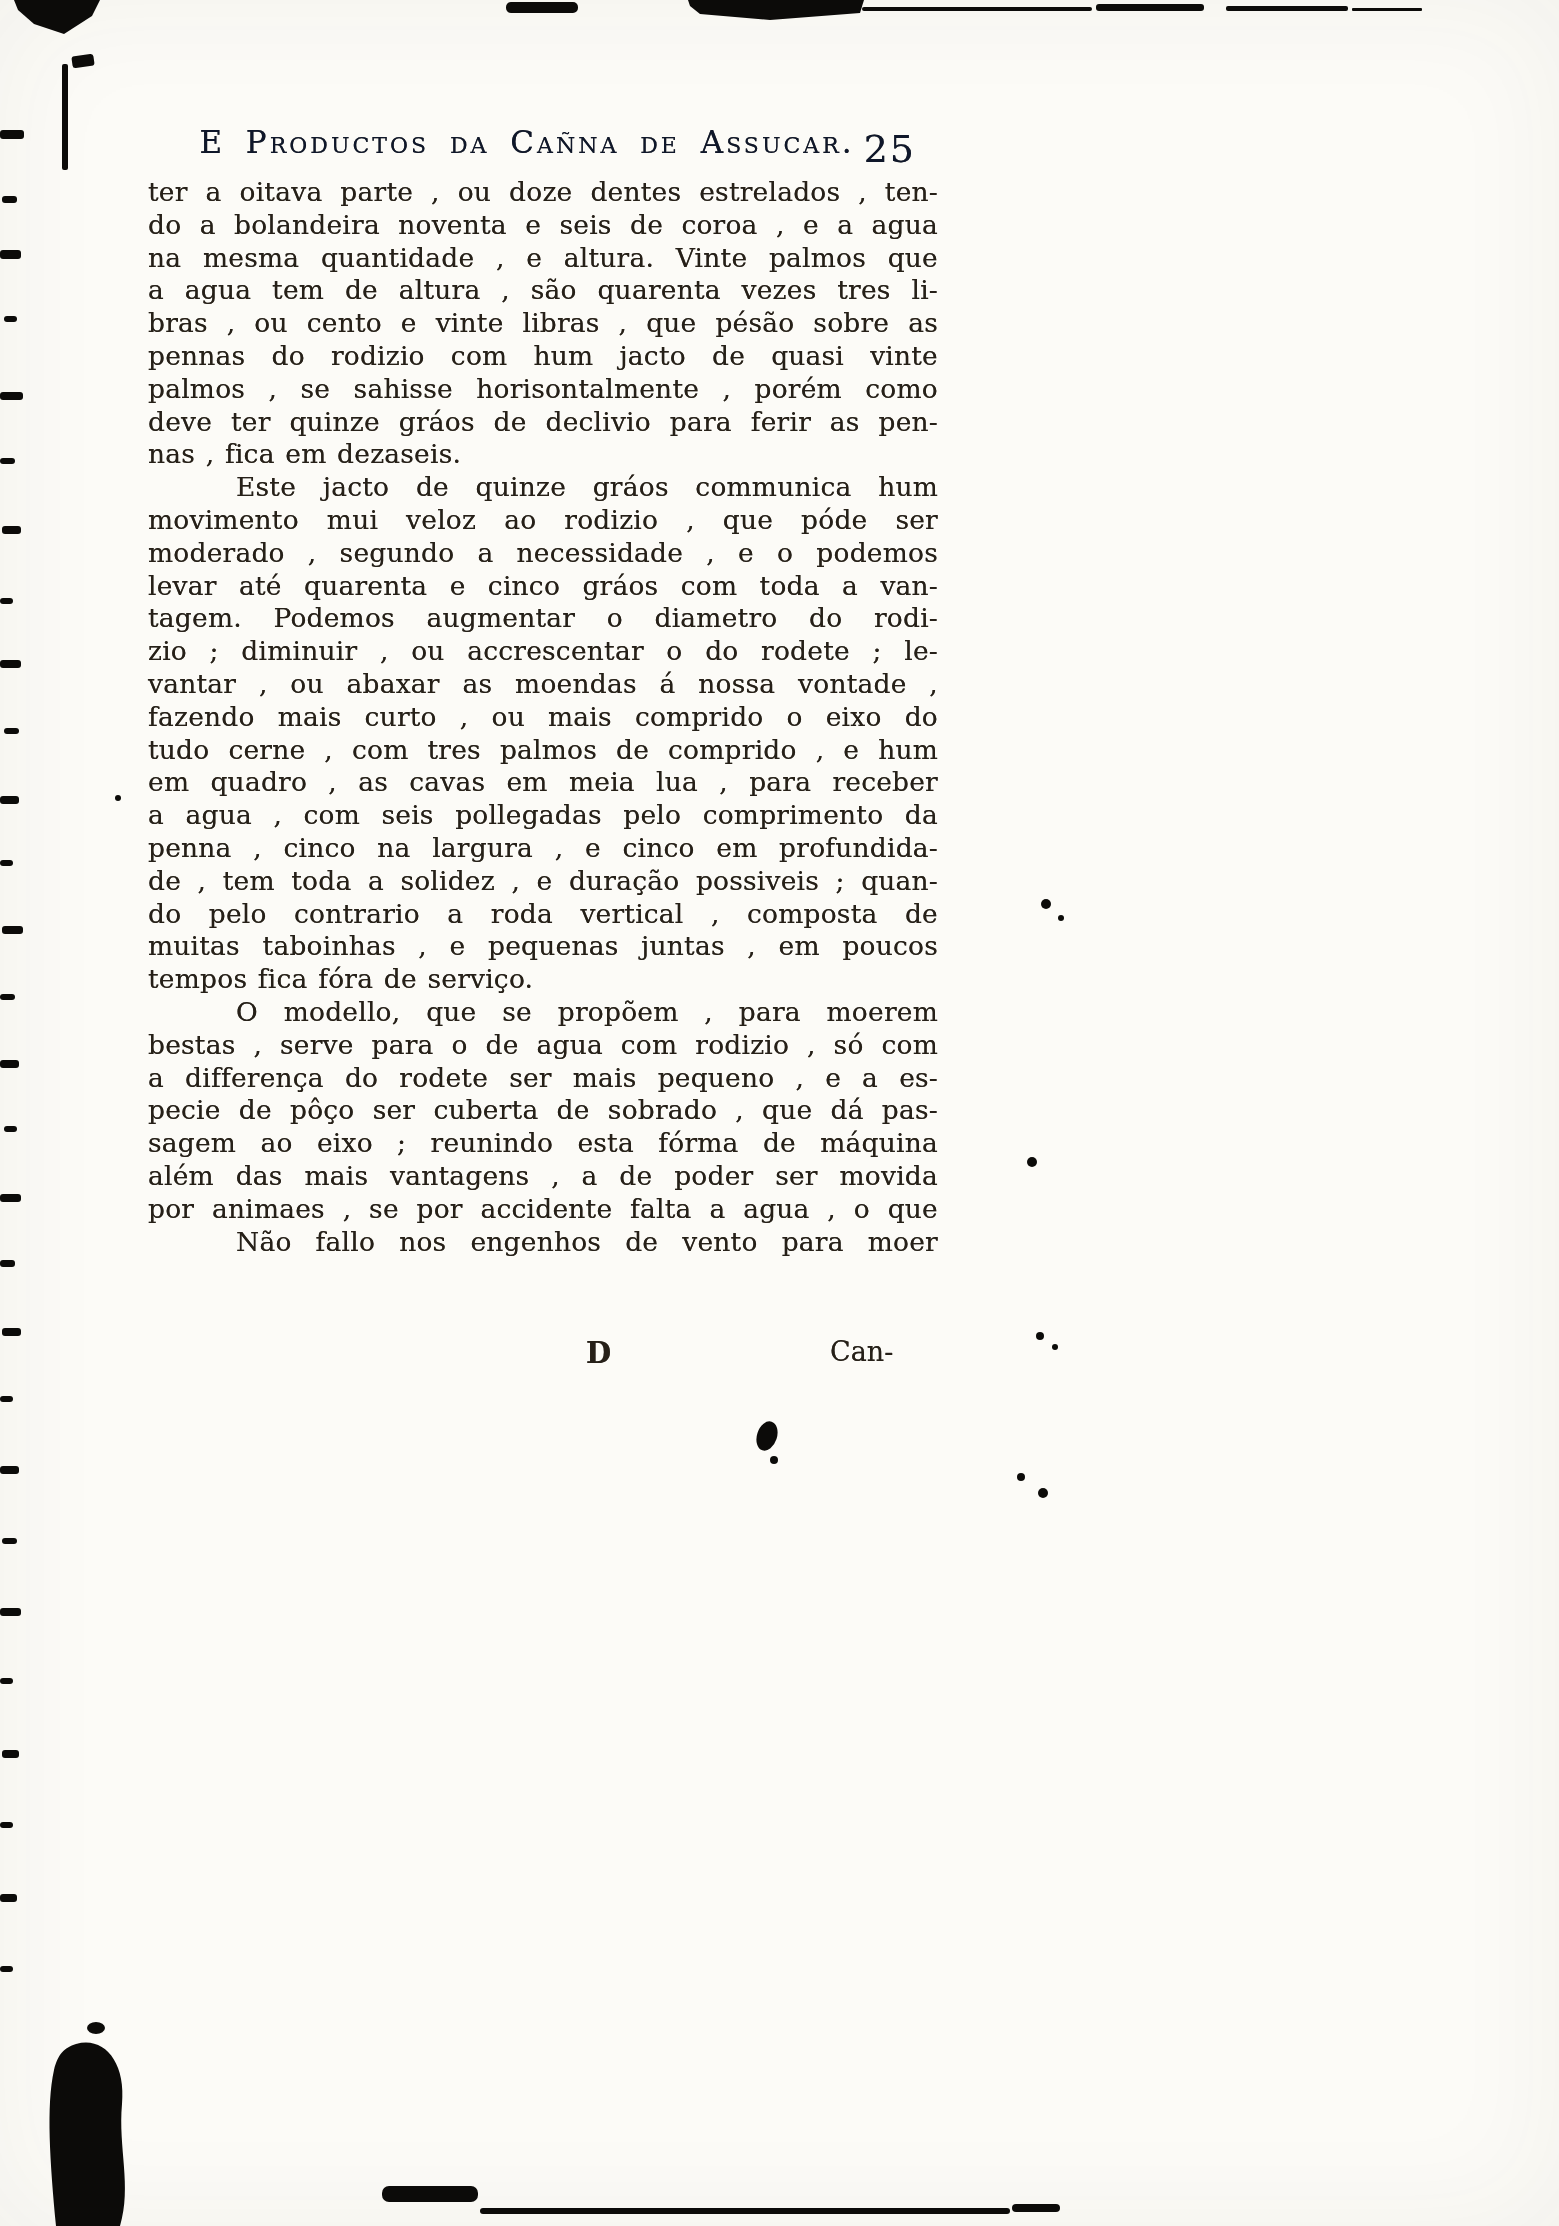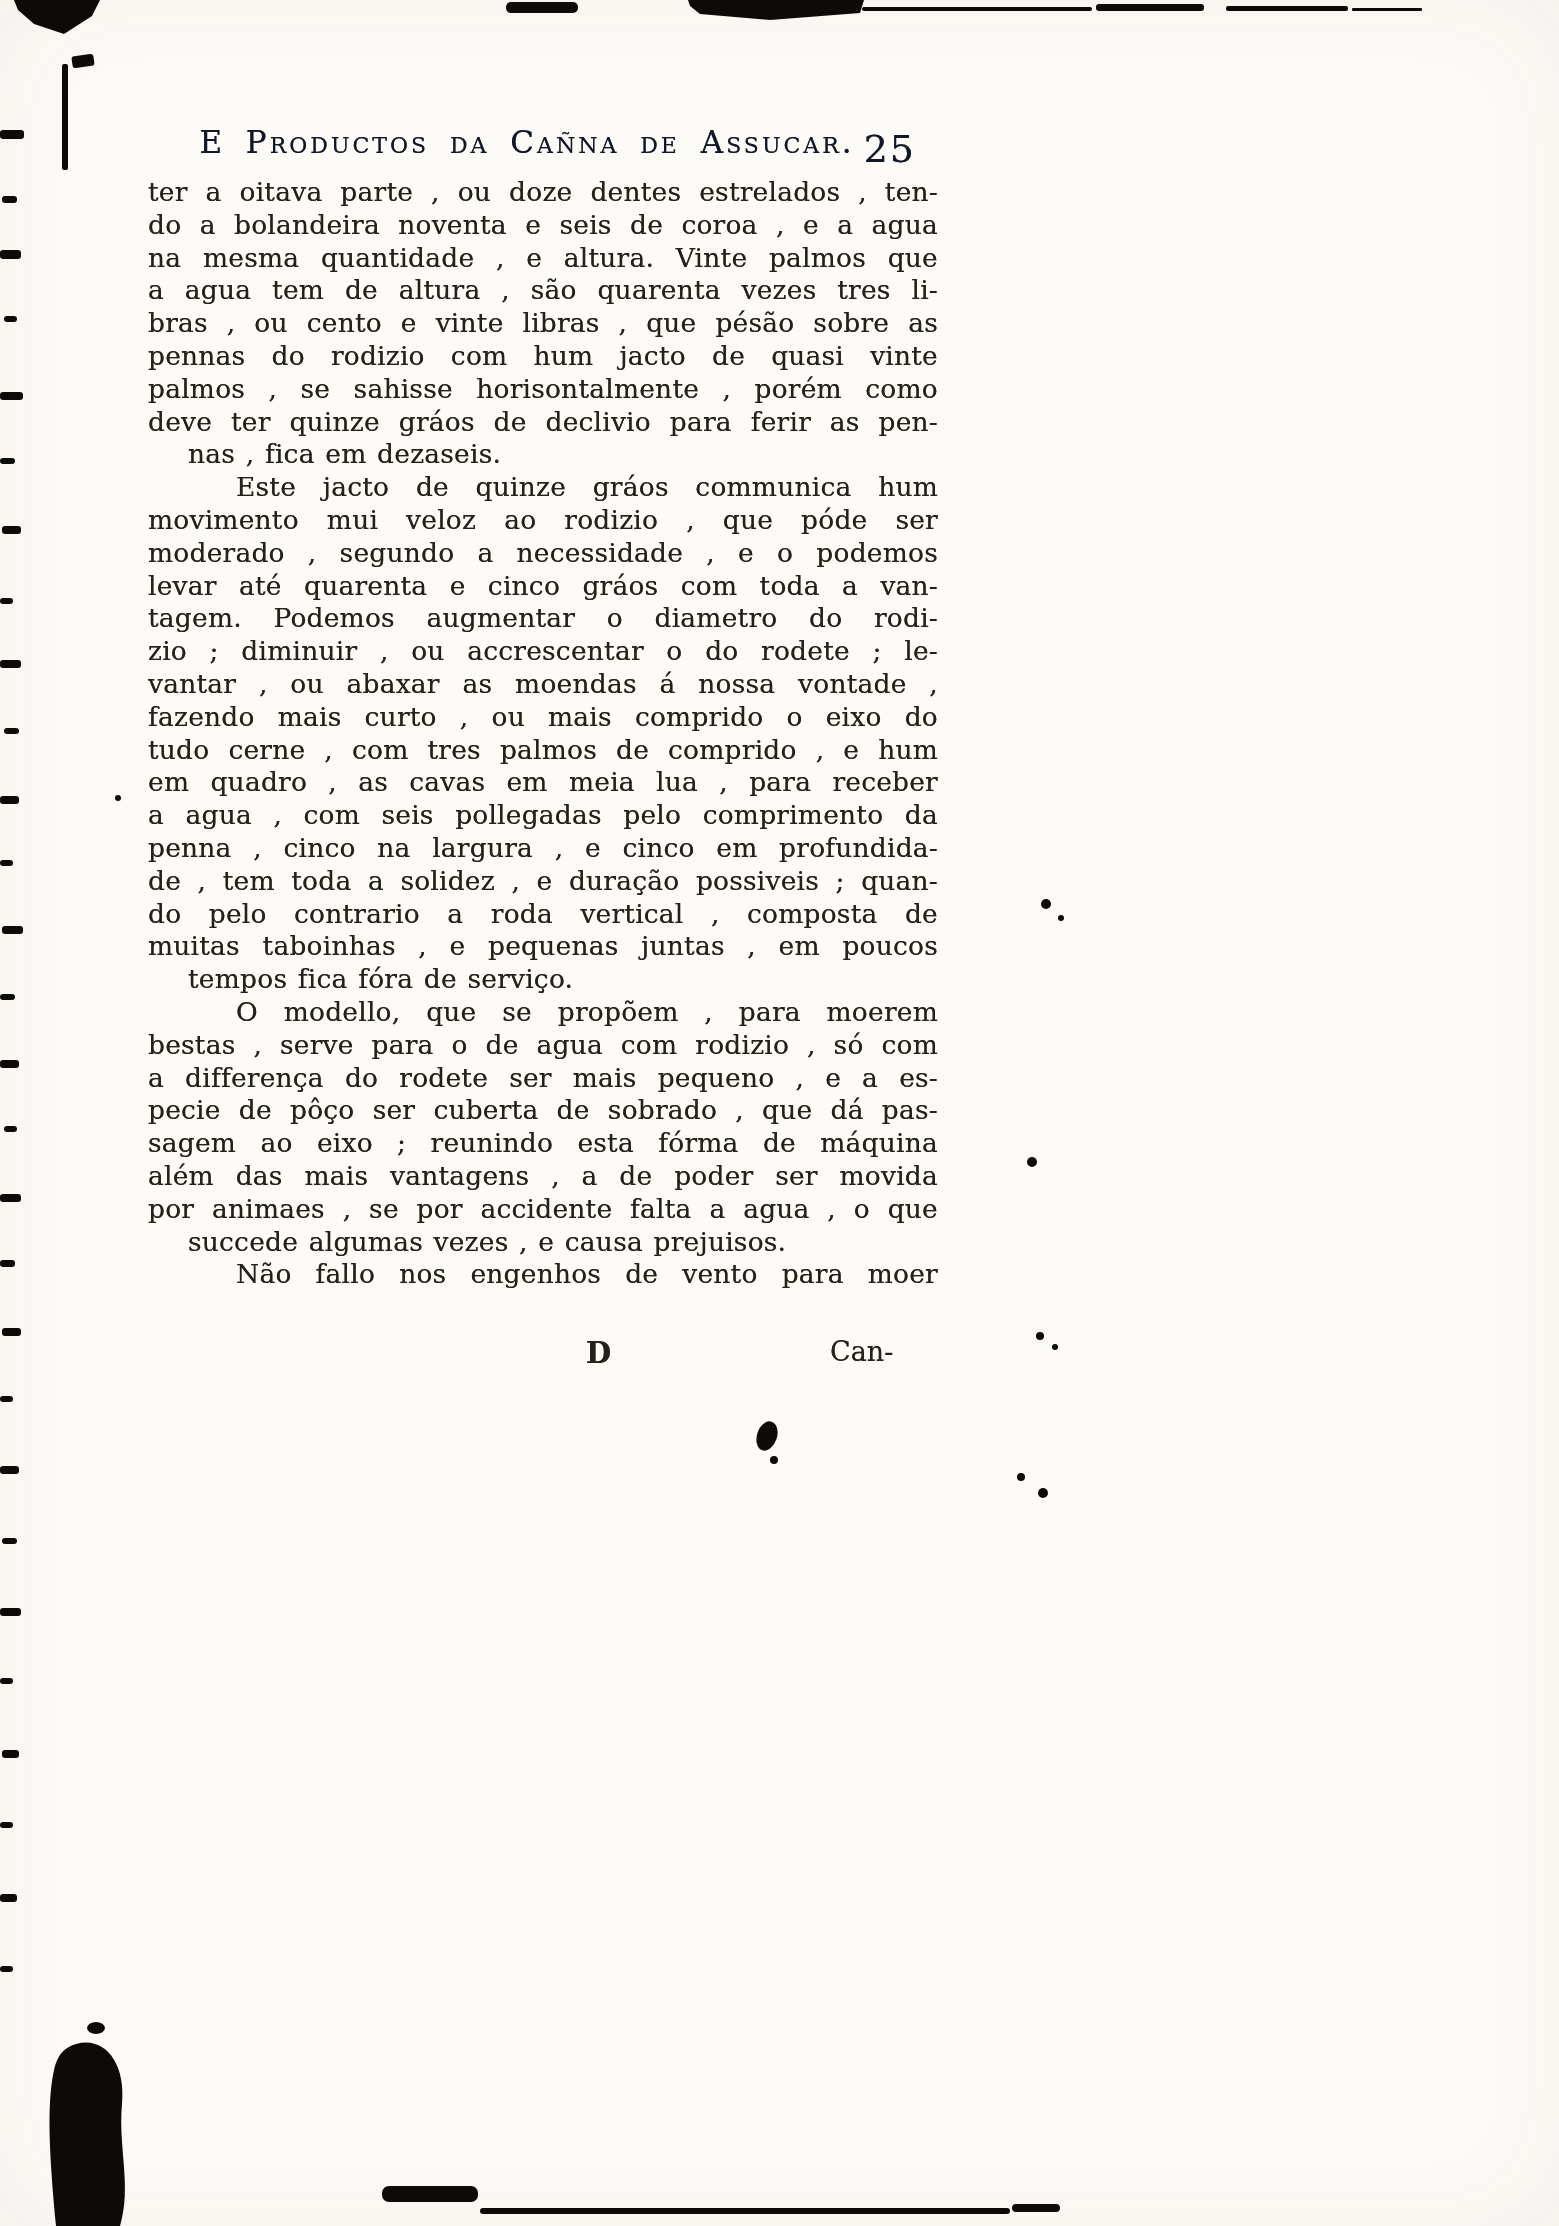--- a/index.html
+++ b/index.html
@@ -47,21 +47,21 @@
     letter-spacing: 0.2px;
   }
   .line {
     line-height: 32.8px;
     height: 32.8px;
     text-align: justify;
     text-align-last: justify;
     overflow: visible;
   }
   .line.indent { text-indent: 88px; }
-  .line.para-end { text-align-last: left; margin-left: 40px; }
+  .line.para-end { text-align-last: left; }
   .footer {
     position: absolute;
     left: 132px;
     top: 1336px;
     width: 790px;
     height: 44px;
     color: #262018;
     text-shadow: 0 0 0.5px rgba(25,20,12,0.65);
   }
   .signature-mark {
@@ -121,21 +121,20 @@
       <div class="line">do pelo contrario a roda vertical , composta de</div>
       <div class="line">muitas taboinhas , e pequenas juntas , em poucos</div>
       <div class="line para-end">tempos fica fóra de serviço.</div>
       <div class="line indent">O modello, que se propõem , para moerem</div>
       <div class="line">bestas , serve para o de agua com rodizio , só com</div>
       <div class="line">a differença do rodete ser mais pequeno , e a es-</div>
       <div class="line">pecie de pôço ser cuberta de sobrado , que dá pas-</div>
       <div class="line">sagem ao eixo ; reunindo esta fórma de máquina</div>
       <div class="line">além das mais vantagens , a de poder ser movida</div>
       <div class="line">por animaes , se por accidente falta a agua , o que</div>
-      <div class="line para-end">succede algumas vezes , e causa prejuisos.</div>
       <div class="line indent">Não fallo nos engenhos de vento para moer</div>
     </div>
 
   <div class="footer">
     <span class="signature-mark">D</span>
     <span class="catchword">Can-</span>
   </div>
 
   <svg class="artifacts" width="1559" height="2226" viewBox="0 0 1559 2226" xmlns="http://www.w3.org/2000/svg">
     <g>

